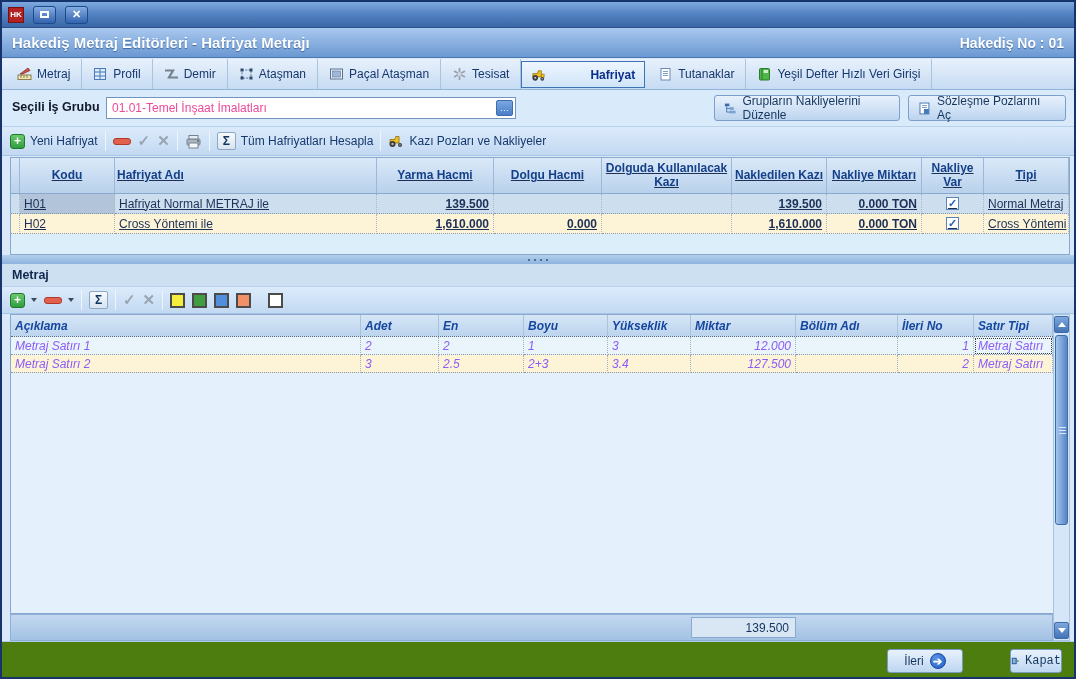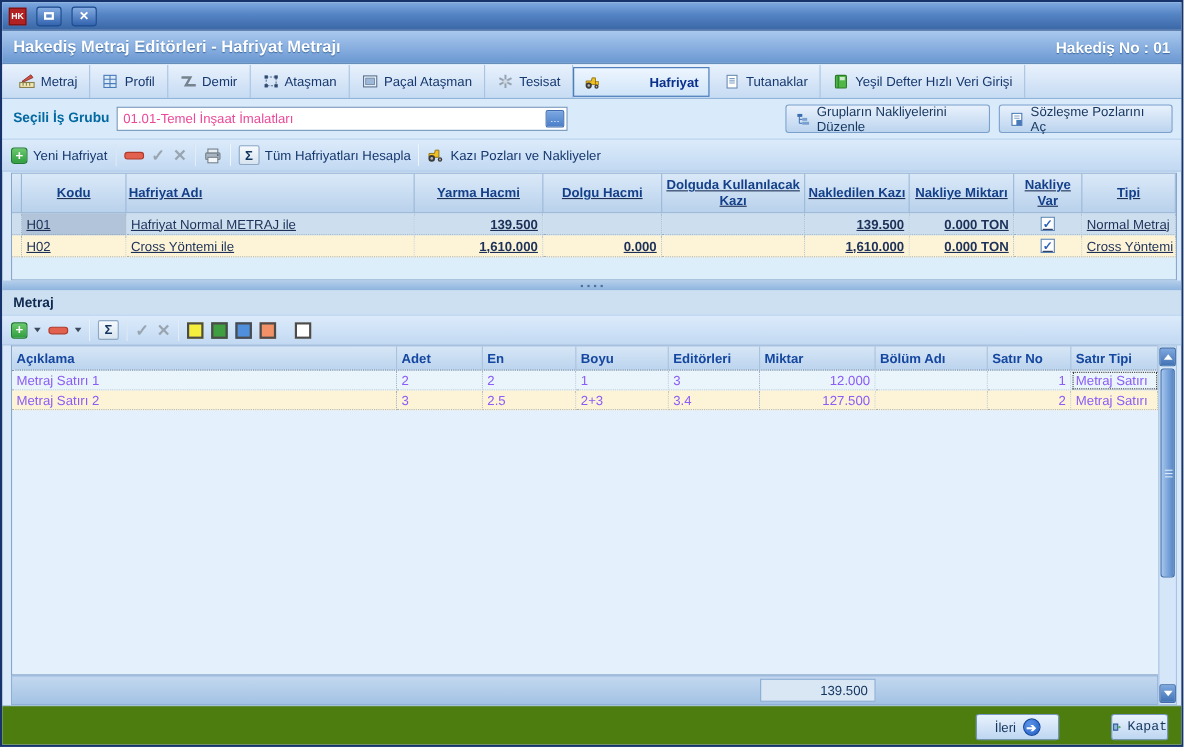--- a/index.html
+++ b/index.html
@@ -31,21 +31,21 @@
   .tabbar{position:absolute;left:0;top:57px;width:1072px;height:31px;
     background:linear-gradient(180deg,#e8f1fc,#c6dbf3);border-bottom:1px solid #93b4d9;
     display:flex;align-items:stretch;padding-left:4px;}
   .tab{display:flex;align-items:center;gap:5px;padding:0 11px;font-size:12px;color:#16386e;
     border-right:1px solid #a8c4e0;cursor:pointer;}
   .tab.selected{background:linear-gradient(#eef6ff,#cfe4f8);border:1px solid #3f74b4;
     font-weight:bold;color:#0a2f8c;margin:2px 2px 1px 0;padding:0 9px;gap:44px;}
   .tabicon{width:15px;height:14px;display:inline-flex;}
   
   .grouprow{position:absolute;left:0;top:88px;width:1072px;height:36px;background:#d9eafa;}
-  .group-label{position:absolute;left:10px;top:10px;font-size:12.5px;font-weight:bold;color:#0369a1;}
+  .group-label{position:absolute;left:10px;top:10px;font-size:12.5px;font-weight:bold;color:#0f172a;}
   .combo{position:absolute;left:104px;top:7px;width:410px;height:22px;background:#fff;
     border:1px solid #7094bc;display:flex;align-items:center;}
   .combo-value{flex:1;font-size:12px;color:#ec4899;padding:0 5px;white-space:nowrap;overflow:hidden;}
   .combo-btn{width:17px;height:16px;margin-right:2px;border:1px solid #3e6cae;border-radius:2px;
     background:linear-gradient(#7ca8e2,#4a7ec8);color:#fff;font-size:9px;line-height:8px;
     display:flex;align-items:center;justify-content:center;cursor:pointer;}
   .group-btn{position:absolute;top:5px;height:26px;border:1px solid #7ba0cb;border-radius:3px;
     background:linear-gradient(#e8f1fc,#bcd4ef);font-size:12px;color:#15365e;
     display:flex;align-items:center;gap:6px;padding:0 9px;cursor:pointer;}
   .btn-nakliye{left:712px;width:186px;}
@@ -93,21 +93,21 @@
   
   .splitter{position:absolute;left:0;top:253px;width:1072px;height:9px;
     background:linear-gradient(180deg,#b4cfeb,#8db3dd);display:flex;align-items:center;
     justify-content:center;gap:4px;cursor:row-resize;}
   .splitter i{width:2px;height:2px;background:#4c6f9e;display:block;}
   
   .metraj-label{position:absolute;left:0;top:262px;width:1072px;height:22px;background:#cde0f2;
     font-size:12.5px;font-weight:bold;color:#10294e;display:flex;align-items:center;padding:0 10px;}
   .mgrid{position:absolute;left:8px;top:312px;width:1043px;height:300px;
     border:1px solid #8aa8cc;border-right:none;background:#e4f1fc;font-size:12px;}
-  .mrow{display:grid;grid-template-columns:350px 78px 85px 84px 83px 105px 102px 76px auto;}
+  .mrow{display:grid;grid-template-columns:350px 78px 85px 84px 83px 105px 102px 76px auto;font-style:italic;}
   .mhead{height:22px;background:linear-gradient(180deg,#d6e6f6,#bcd4ee);color:#1547a0;
     font-weight:bold;border-bottom:1px dotted #5a6a80;}
   .mhead .mcell{display:flex;align-items:center;padding:0 4px;border-right:1px solid #a9c2de;}
   .mdata{height:18px;color:#8b5cf6;}
   .mdata .mcell{display:flex;align-items:center;padding:0 4px;border-right:1px dotted #9fb0c2;
     border-bottom:1px dotted #8796ab;white-space:nowrap;overflow:hidden;}
   .mdata .num{justify-content:flex-end;}
   .mrow1 .mcell{background:#e9f4fb;}
   .mrow2 .mcell{background:#fdf3d6;}
   .focus-cell{outline:1px dotted #3a3a3a;outline-offset:-2px;}
@@ -381,24 +381,24 @@
     <span class="swatch sw-orange"></span>
     <span class="swatch sw-white"></span>
   </div>
 
   <div class="mgrid">
     <div class="mrow mhead">
       <div class="mcell">Açıklama</div>
       <div class="mcell">Adet</div>
       <div class="mcell">En</div>
       <div class="mcell">Boyu</div>
-      <div class="mcell">Editörleri</div>
+      <div class="mcell">Yükseklik</div>
       <div class="mcell">Miktar</div>
       <div class="mcell">Bölüm Adı</div>
-      <div class="mcell">Satır No</div>
+      <div class="mcell">İleri No</div>
       <div class="mcell">Satır Tipi</div>
     </div>
     <div class="mrow mdata mrow1">
       <div class="mcell">Metraj Satırı 1</div>
       <div class="mcell">2</div>
       <div class="mcell">2</div>
       <div class="mcell">1</div>
       <div class="mcell">3</div>
       <div class="mcell num">12.000</div>
       <div class="mcell"></div>

